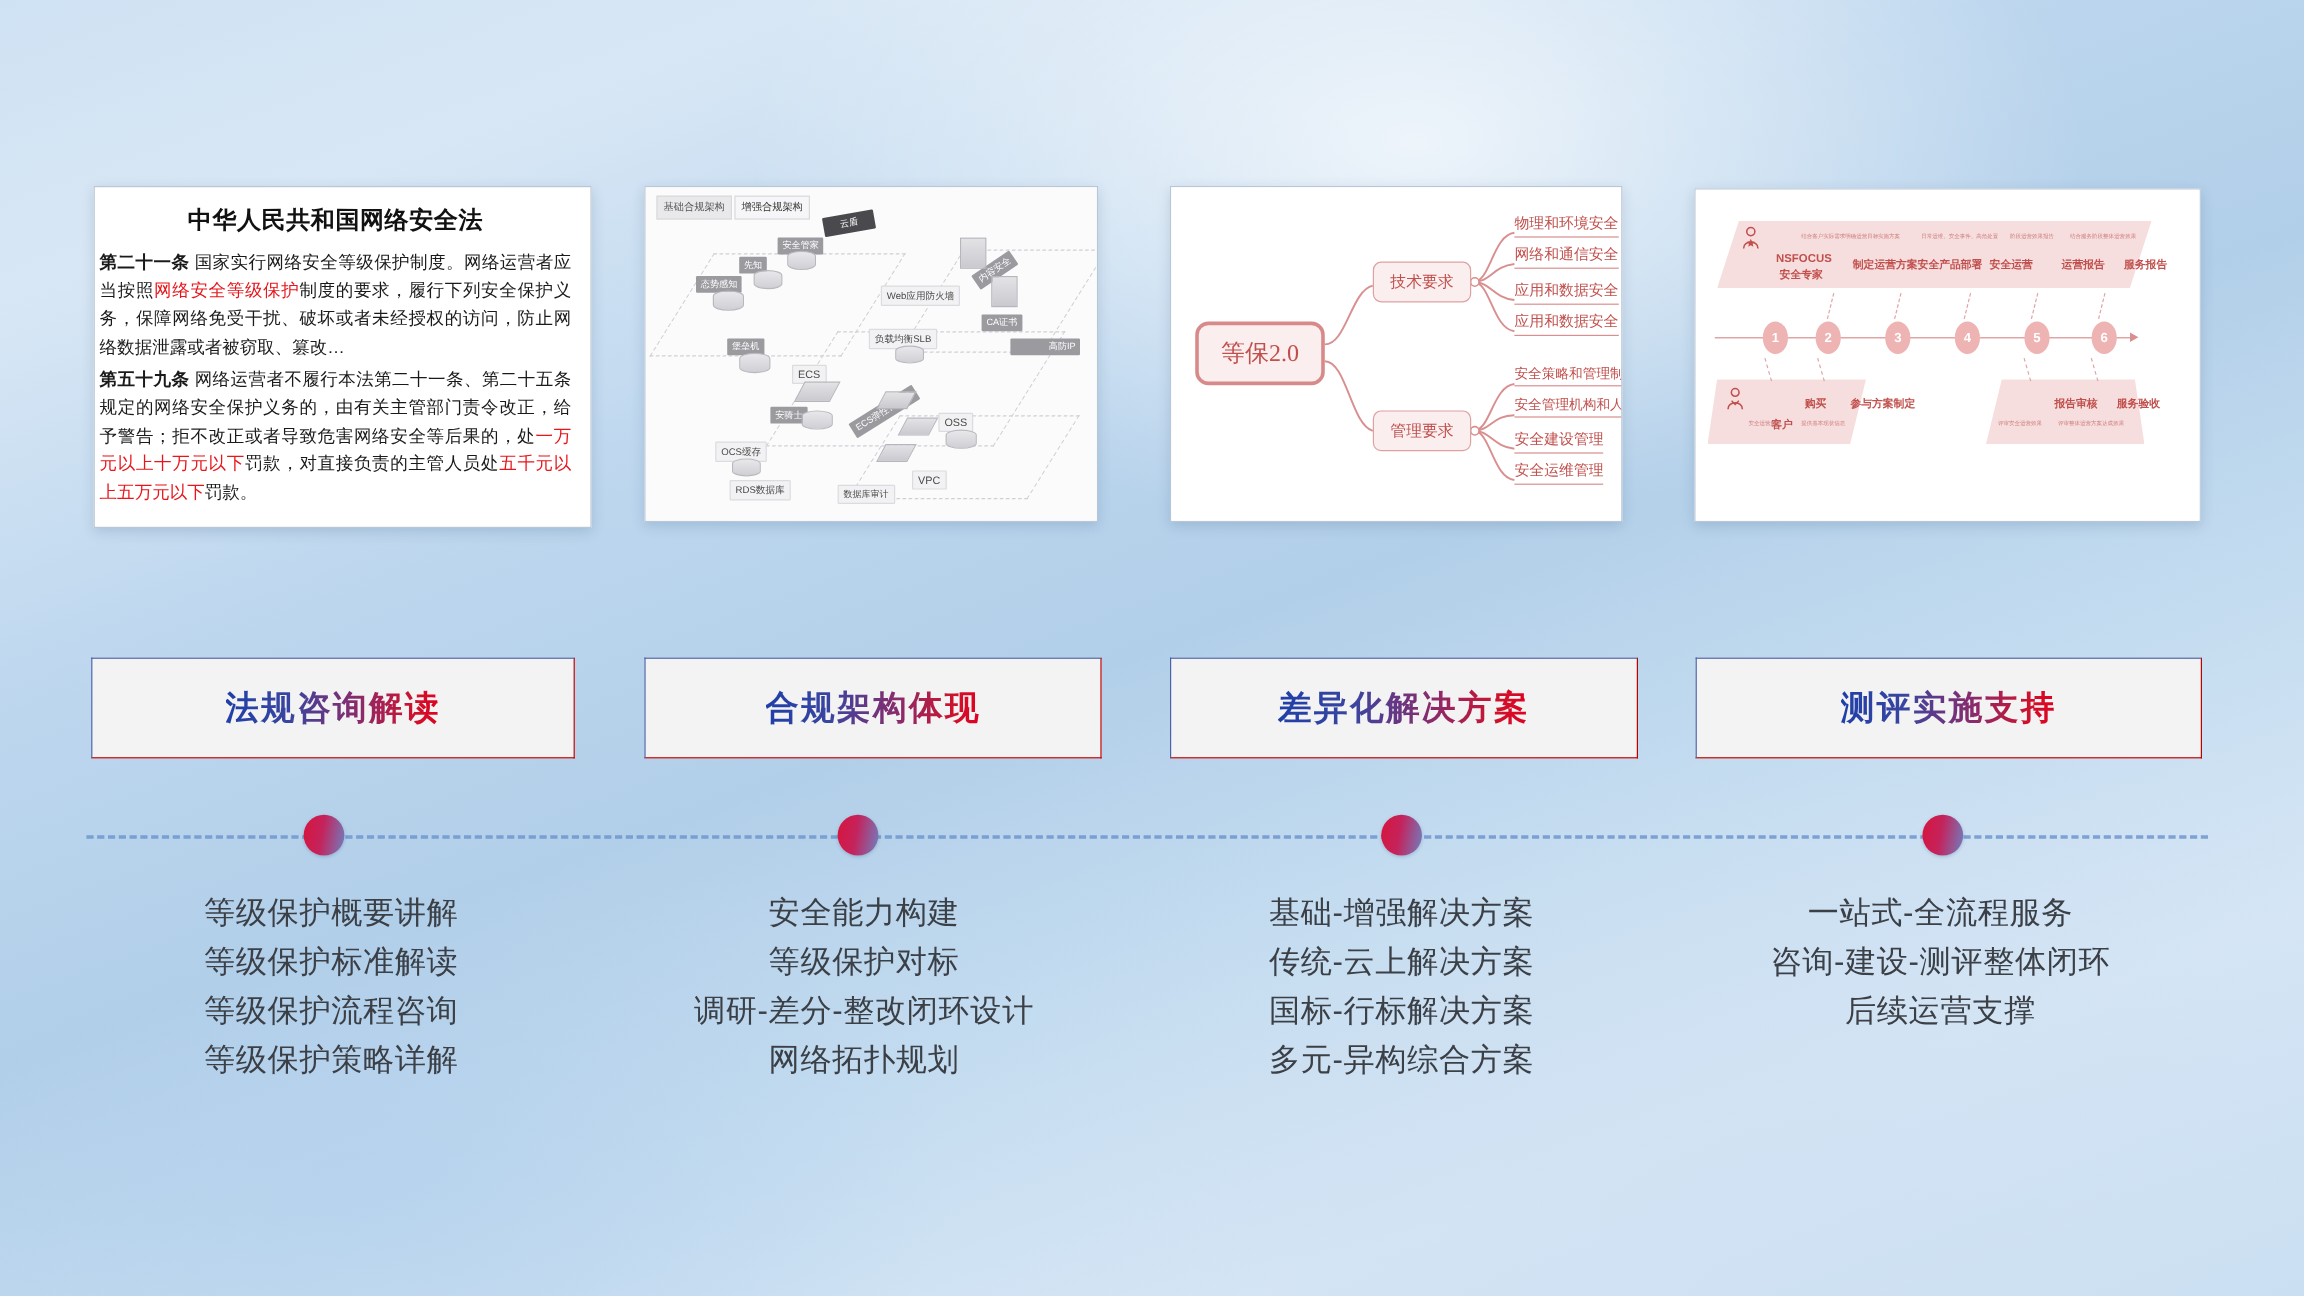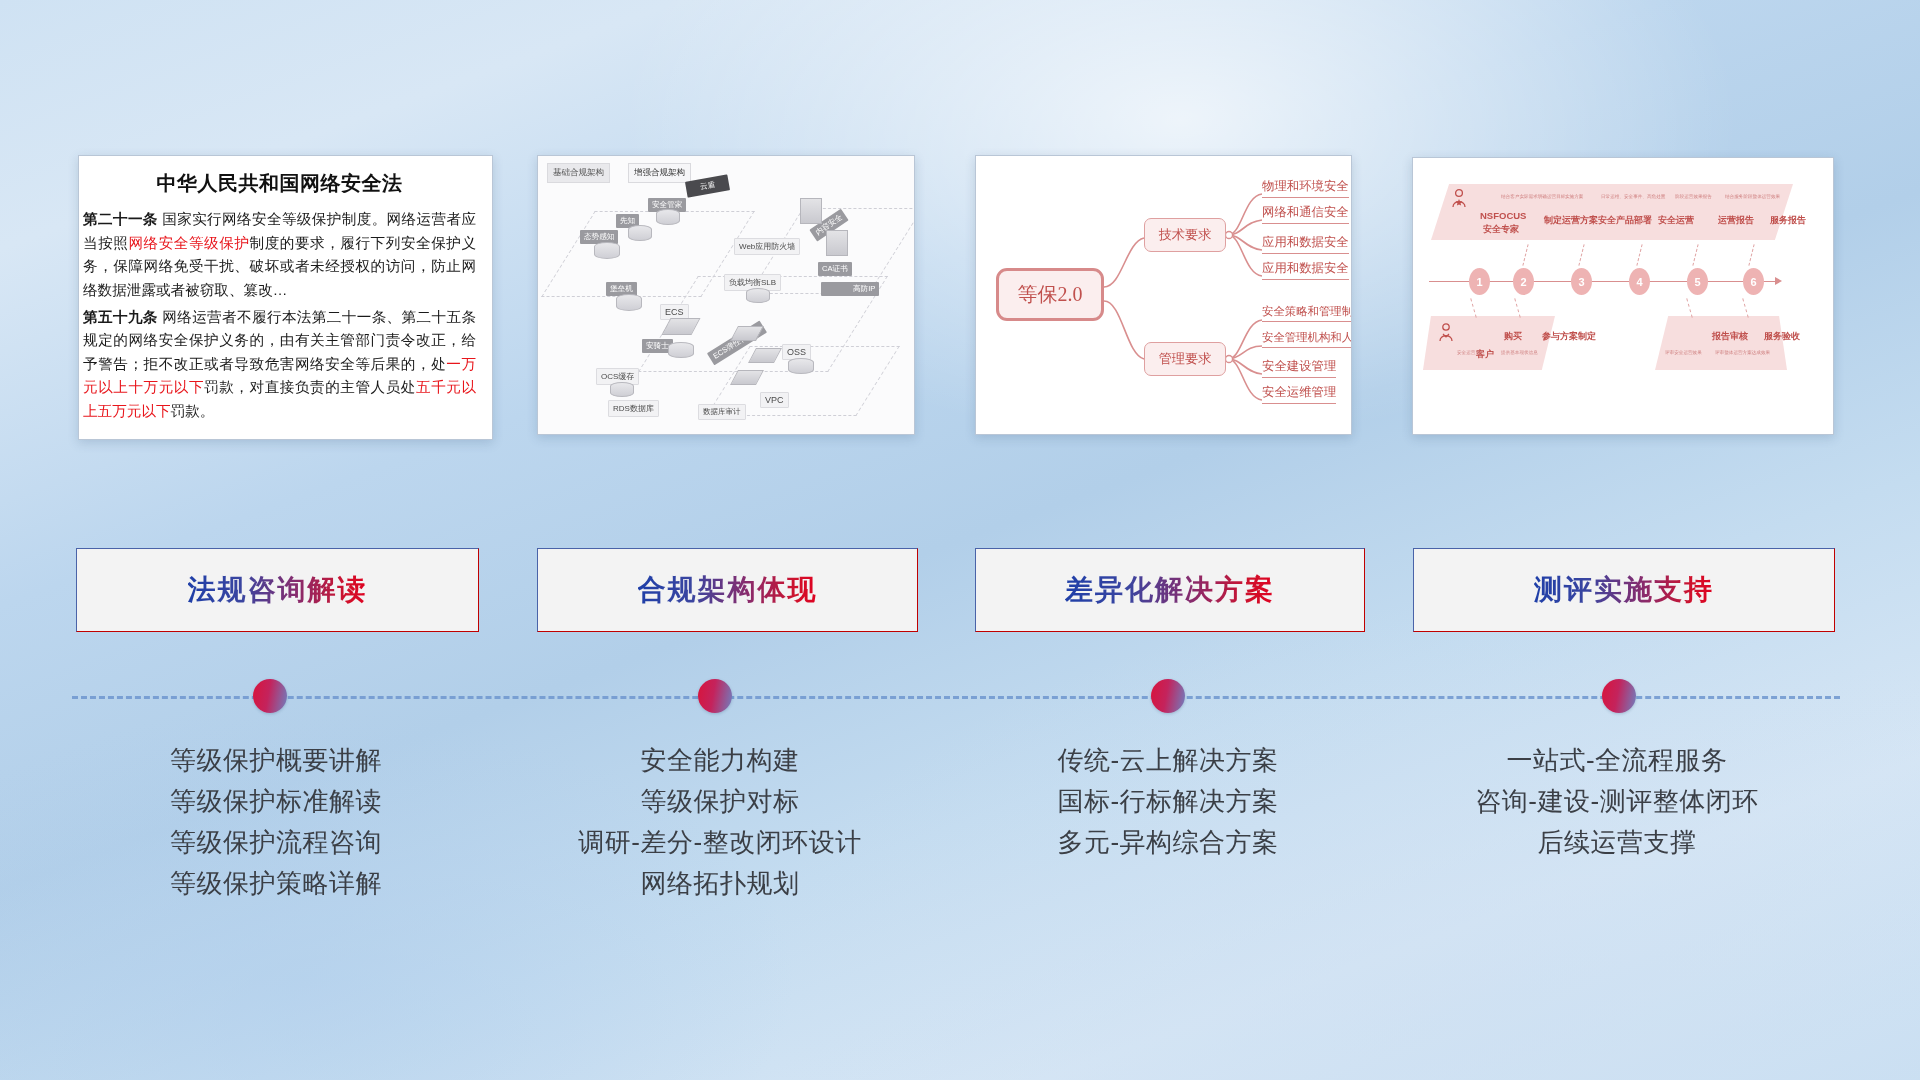--- a/index.html
+++ b/index.html
@@ -29,21 +29,21 @@
 
   
   .law { padding:14px 16px 8px 4px; }
   .law h1 { font-size:20px; text-align:center; color:#111; font-weight:700; letter-spacing:.5px; margin-bottom:11px; }
   .law p { font-size:14.6px; line-height:1.62; color:#1a1a1a; text-align:justify; margin-bottom:3px; }
   .law b { font-weight:700; }
   .law .hl { color:#e8151b; }
 
   
   .arch { position:relative; width:100%; height:100%; background:#fbfbfc; }
-  .arch .tabs { position:absolute; left:9px; top:7px; display:flex; gap:18px; }
+  .arch .tabs { position:absolute; left:9px; top:7px; display:flex; gap:2px; }
   .arch .tab { font-size:8.5px; color:#555; background:#e9e9ec; padding:3px 5px; border:1px solid #dadade; }
   .arch .tab.active { background:#f6f6f8; color:#333; }
   .arch .node {
     position:absolute; font-size:7.6px; color:#fff; background:#9a9a9f;
     padding:2px 4px; white-space:nowrap; border-radius:1px;
   }
   .arch .node.lt { background:#f2f2f4; color:#4a4a4a; border:1px solid #dcdce0; }
   .arch .node.dk { background:#4a4a4e; }
   .arch .box {
     position:absolute; background:linear-gradient(180deg,#e3e3e6,#c9c9cf);
@@ -210,21 +210,21 @@
       <div class="box" style="left:196px;top:214px;width:26px;height:15px;transform:skewX(-28deg);"></div>
 
       <div class="node lt" style="left:196px;top:82px;font-size:8px;">Web应用防火墙</div>
       <div class="node lt" style="left:186px;top:118px;font-size:8px;">负载均衡SLB</div>
       <div class="disc" style="left:208px;top:132px;width:24px;height:15px;"></div>
 
       <div class="node" style="left:272px;top:62px;transform:rotate(-34deg);">内容安全</div>
       <div class="box" style="left:262px;top:42px;width:22px;height:26px;"></div>
       <div class="node" style="left:280px;top:106px;">CA证书</div>
       <div class="box" style="left:288px;top:74px;width:22px;height:26px;"></div>
-      <div class="node" style="left:283px;top:126px;padding-left:32px;">高防IP</div>
+      <div class="node" style="left:304px;top:126px;padding-left:32px;">高防IP</div>
 
       <div class="node lt" style="left:244px;top:188px;font-size:9px;">OSS</div>
       <div class="disc" style="left:250px;top:202px;width:26px;height:16px;"></div>
       <div class="node lt" style="left:222px;top:236px;font-size:9px;">VPC</div>
       <div class="node lt" style="left:160px;top:248px;font-size:7.5px;">数据库审计</div>
     </div>
   </div>
 
   <div class="card" id="card3">
     <div class="mind">
@@ -358,20 +358,21 @@
     <div class="li">等级保护流程咨询</div>
     <div class="li">等级保护策略详解</div>
   </div>
   <div class="list" id="ls2">
     <div class="li">安全能力构建</div>
     <div class="li">等级保护对标</div>
     <div class="li">调研-差分-整改闭环设计</div>
     <div class="li">网络拓扑规划</div>
   </div>
   <div class="list" id="ls3">
+    <div class="li">基础-增强解决方案</div>
     <div class="li">传统-云上解决方案</div>
     <div class="li">国标-行标解决方案</div>
     <div class="li">多元-异构综合方案</div>
   </div>
   <div class="list" id="ls4">
     <div class="li">一站式-全流程服务</div>
     <div class="li">咨询-建设-测评整体闭环</div>
     <div class="li">后续运营支撑</div>
   </div>
 </div>

